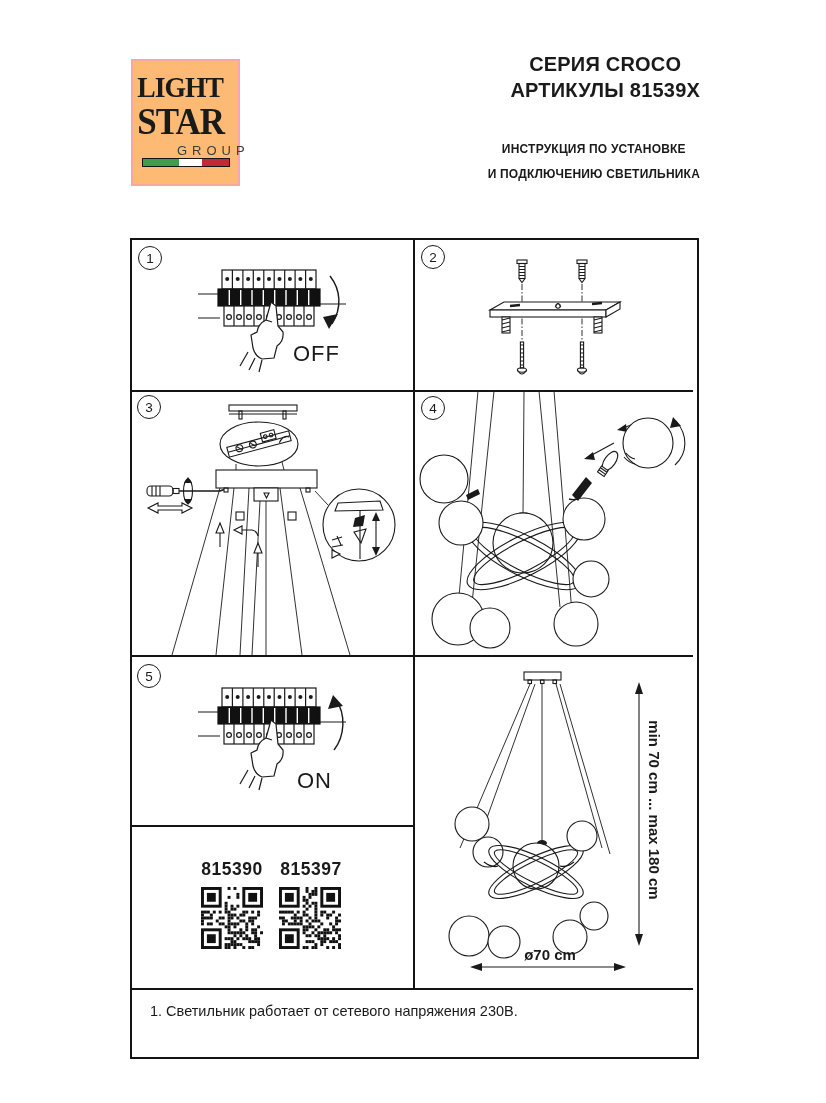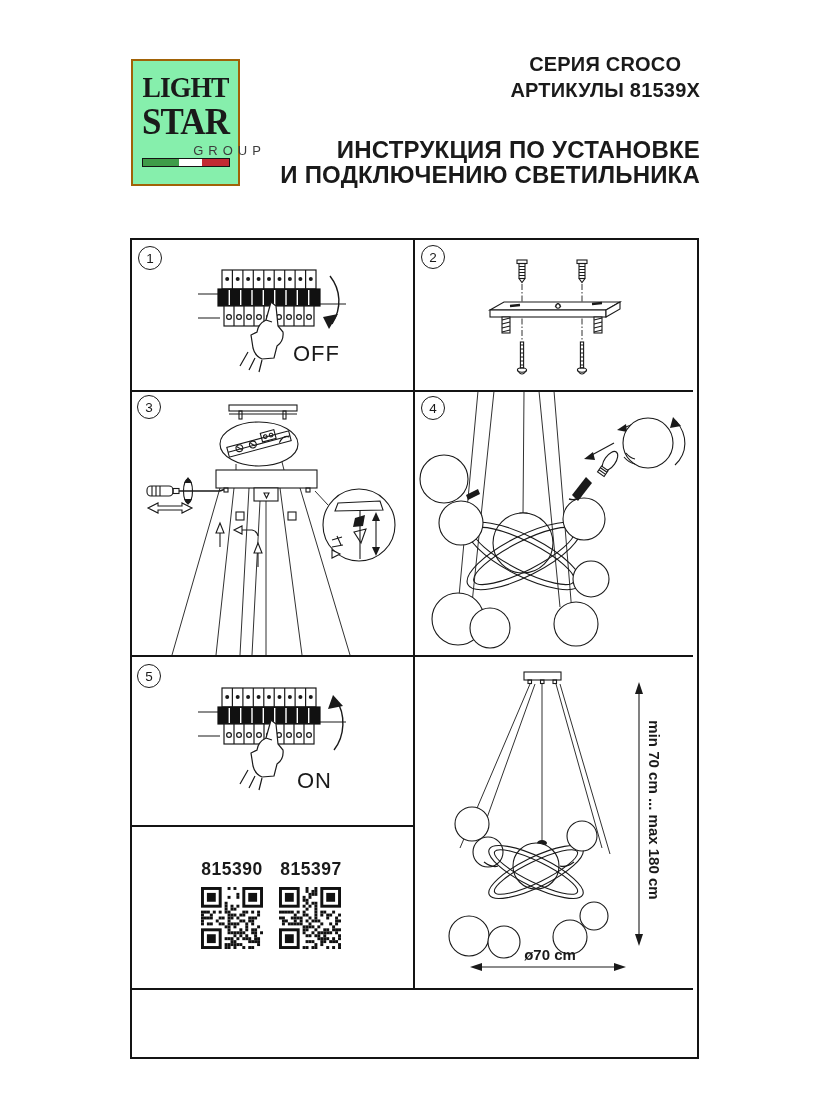--- a/index.html
+++ b/index.html
@@ -1,35 +1,35 @@
 <!DOCTYPE html>
 <html><head>
 <meta charset="utf-8">
 <style>
   html,body{margin:0;padding:0;background:#fff;}
   .page{position:relative;width:826px;height:1103px;background:#ffffff;
         font-family:"Liberation Sans",sans-serif;color:#1a1a1a;overflow:hidden;}
 
   
   .logo-box{position:absolute;left:131px;top:59px;width:105px;height:123px;
-            border:2px solid #a16207;background:#86efac;text-align:center;}
+            border:2px solid #fca5a5;background:#fdba74;}
   .logo-light{position:absolute;left:0;top:9px;width:100%;
               font-family:"Liberation Serif",serif;font-weight:bold;font-size:30px;
               letter-spacing:-1px;transform:scale(.92,1);}
   .logo-star{position:absolute;left:0;top:38px;width:100%;
              font-family:"Liberation Serif",serif;font-weight:bold;font-size:38px;
              letter-spacing:-1px;transform:scale(.92,1);}
   .logo-group{position:absolute;left:0;top:82px;width:100%;font-size:13px;
               letter-spacing:5px;margin-right:-5px;color:#3c3c3c;margin-left:44px;}
   .logo-flag{position:absolute;left:9px;top:97px;width:86px;height:7px;
              border:1px solid #141414;display:flex;}
   .title-block{position:absolute;right:126px;top:51px;text-align:center;
                font-weight:bold;font-size:20px;line-height:26px;letter-spacing:.2px;}
-  .instr-block{position:absolute;right:126px;top:137px;text-align:right;
-               font-weight:bold;font-size:24px;line-height:25px;letter-spacing:.2px;}
+  .instr-block{position:absolute;right:126px;top:137px;text-align:center;
+               font-weight:bold;font-size:12px;line-height:25px;letter-spacing:.2px;}
 
   
   .sheet{position:absolute;left:130px;top:238px;width:565px;height:817px;
          border:2px solid #141414;}
   .tline{position:absolute;background:#141414;}
 
   .step-circle{position:absolute;width:22px;height:22px;border:1.4px solid #1a1a1a;
                border-radius:50%;display:flex;align-items:center;justify-content:center;
                font-size:13.5px;background:#fff;}
   .switch-label{position:absolute;font-size:22px;letter-spacing:1px;}
@@ -635,15 +635,16 @@
         <path d="M62,311 H206"></path>
         <polygon points="56,311 68,307 68,315" fill="#1a1a1a" stroke="none"></polygon>
         <polygon points="212,311 200,307 200,315" fill="#1a1a1a" stroke="none"></polygon>
       </g>
     </g>
   </svg>
   <div class="dim-v">min 70 cm ... max 180 cm</div>
   <div class="dim-h">ø70 cm</div>
 
   <div class="notes">
+    <div>1. Светильник работает от сетевого напряжения 230В.</div>
   </div>
 
 </div>
 
 </body></html>

